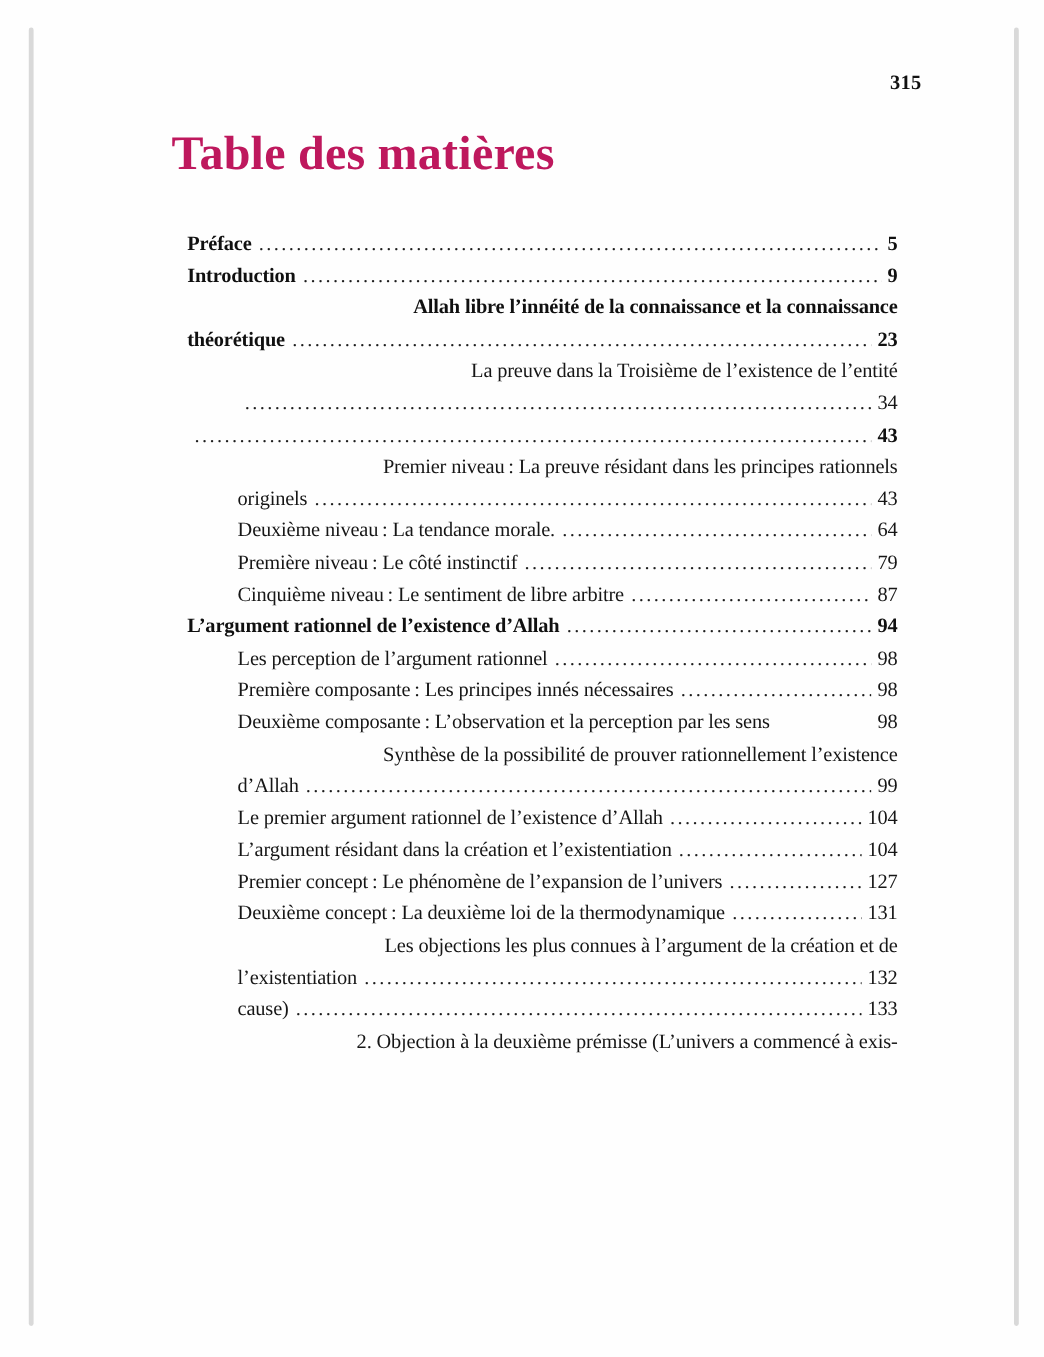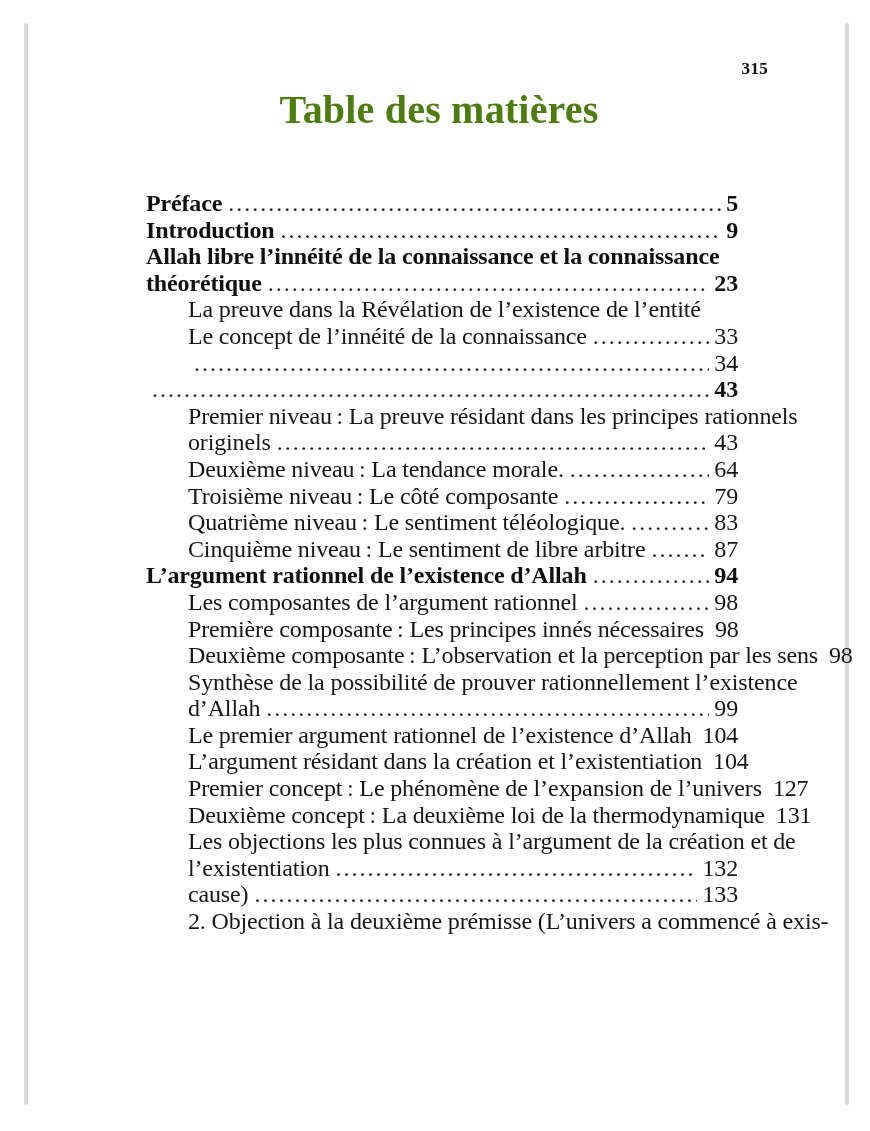--- a/index.html
+++ b/index.html
@@ -23,29 +23,29 @@
 
   .folio {
     position: absolute; top: 59px; right: 102px;
     font-size: 17px; font-weight: 700; color: #111;
     letter-spacing: 0.3px;
   }
 
   .content { position: absolute; left: 143px; top: 0; width: 592px; }
 
   .title {
-    position: absolute; top: 86px; left: 0; width: 100%;
-    margin: 0; text-align: center;
-    font-size: 40px; font-weight: 700; color: #4d7c0f;
+    position: absolute; top: 104px; left: 0; width: 100%;
+    margin: 0; text-align: left;
+    font-size: 40px; font-weight: 700; color: #be185d;
     letter-spacing: 0.2px;
   }
 
   #toc {
-    position: absolute; top: 190px; left: 3px; width: 100%;
-    font-size: 24px; line-height: 26.6px; letter-spacing: -0.15px;
+    position: absolute; top: 190px; left: 13px; width: 100%;
+    font-size: 17px; line-height: 26.6px; letter-spacing: -0.15px; text-align: right;
   }
   .entry.main { font-weight: 700; color: #101010; }
   .entry.sub  { padding-left: 42px; font-weight: 400; }
   .pre-line   { white-space: nowrap; }
   .last-line  { display: flex; align-items: baseline; }
   .last-line .txt { white-space: nowrap; flex: 0 0 auto; }
   .dots {
     flex: 1 1 auto; min-width: 0; overflow: hidden; white-space: nowrap;
     margin: 0 5px 0 6px; font-weight: 400; letter-spacing: 2px; color: #1c1c1c;
   }
@@ -84,28 +84,21 @@
         </div>
         <div class="entry main">
           <div class="pre-line">Allah libre l’innéité de la connaissance et la connaissance</div>
           <div class="last-line">
             <span class="txt">théorétique</span>
             <span class="dots"></span>
             <span class="page">23</span>
           </div>
         </div>
         <div class="entry sub">
-          <div class="pre-line">La preuve dans la Révélation de l’existence de l’entité</div>
-        </div>
-        <div class="entry sub">
-          <div class="last-line">
-            <span class="txt">Le concept de l’innéité de la connaissance</span>
-            <span class="dots"></span>
-            <span class="page">33</span>
-          </div>
+          <div class="pre-line">La preuve dans la Troisième de l’existence de l’entité</div>
         </div>
         <div class="entry sub">
           <div class="last-line">
             <span class="dots"></span>
             <span class="page">34</span>
           </div>
         </div>
         <div class="entry main">
           <div class="last-line">
             <span class="dots"></span>
@@ -122,49 +115,42 @@
         </div>
         <div class="entry sub">
           <div class="last-line">
             <span class="txt">Deuxième niveau : La tendance morale.</span>
             <span class="dots"></span>
             <span class="page">64</span>
           </div>
         </div>
         <div class="entry sub">
           <div class="last-line">
-            <span class="txt">Troisième niveau : Le côté composante</span>
+            <span class="txt">Première niveau : Le côté instinctif</span>
             <span class="dots"></span>
             <span class="page">79</span>
           </div>
         </div>
         <div class="entry sub">
           <div class="last-line">
-            <span class="txt">Quatrième niveau : Le sentiment téléologique.</span>
-            <span class="dots"></span>
-            <span class="page">83</span>
-          </div>
-        </div>
-        <div class="entry sub">
-          <div class="last-line">
             <span class="txt">Cinquième niveau : Le sentiment de libre arbitre</span>
             <span class="dots"></span>
             <span class="page">87</span>
           </div>
         </div>
         <div class="entry main">
           <div class="last-line">
             <span class="txt">L’argument rationnel de l’existence d’Allah</span>
             <span class="dots"></span>
             <span class="page">94</span>
           </div>
         </div>
         <div class="entry sub">
           <div class="last-line">
-            <span class="txt">Les composantes de l’argument rationnel</span>
+            <span class="txt">Les perception de l’argument rationnel</span>
             <span class="dots"></span>
             <span class="page">98</span>
           </div>
         </div>
         <div class="entry sub">
           <div class="last-line">
             <span class="txt">Première composante : Les principes innés nécessaires</span>
             <span class="dots"></span>
             <span class="page">98</span>
           </div>

